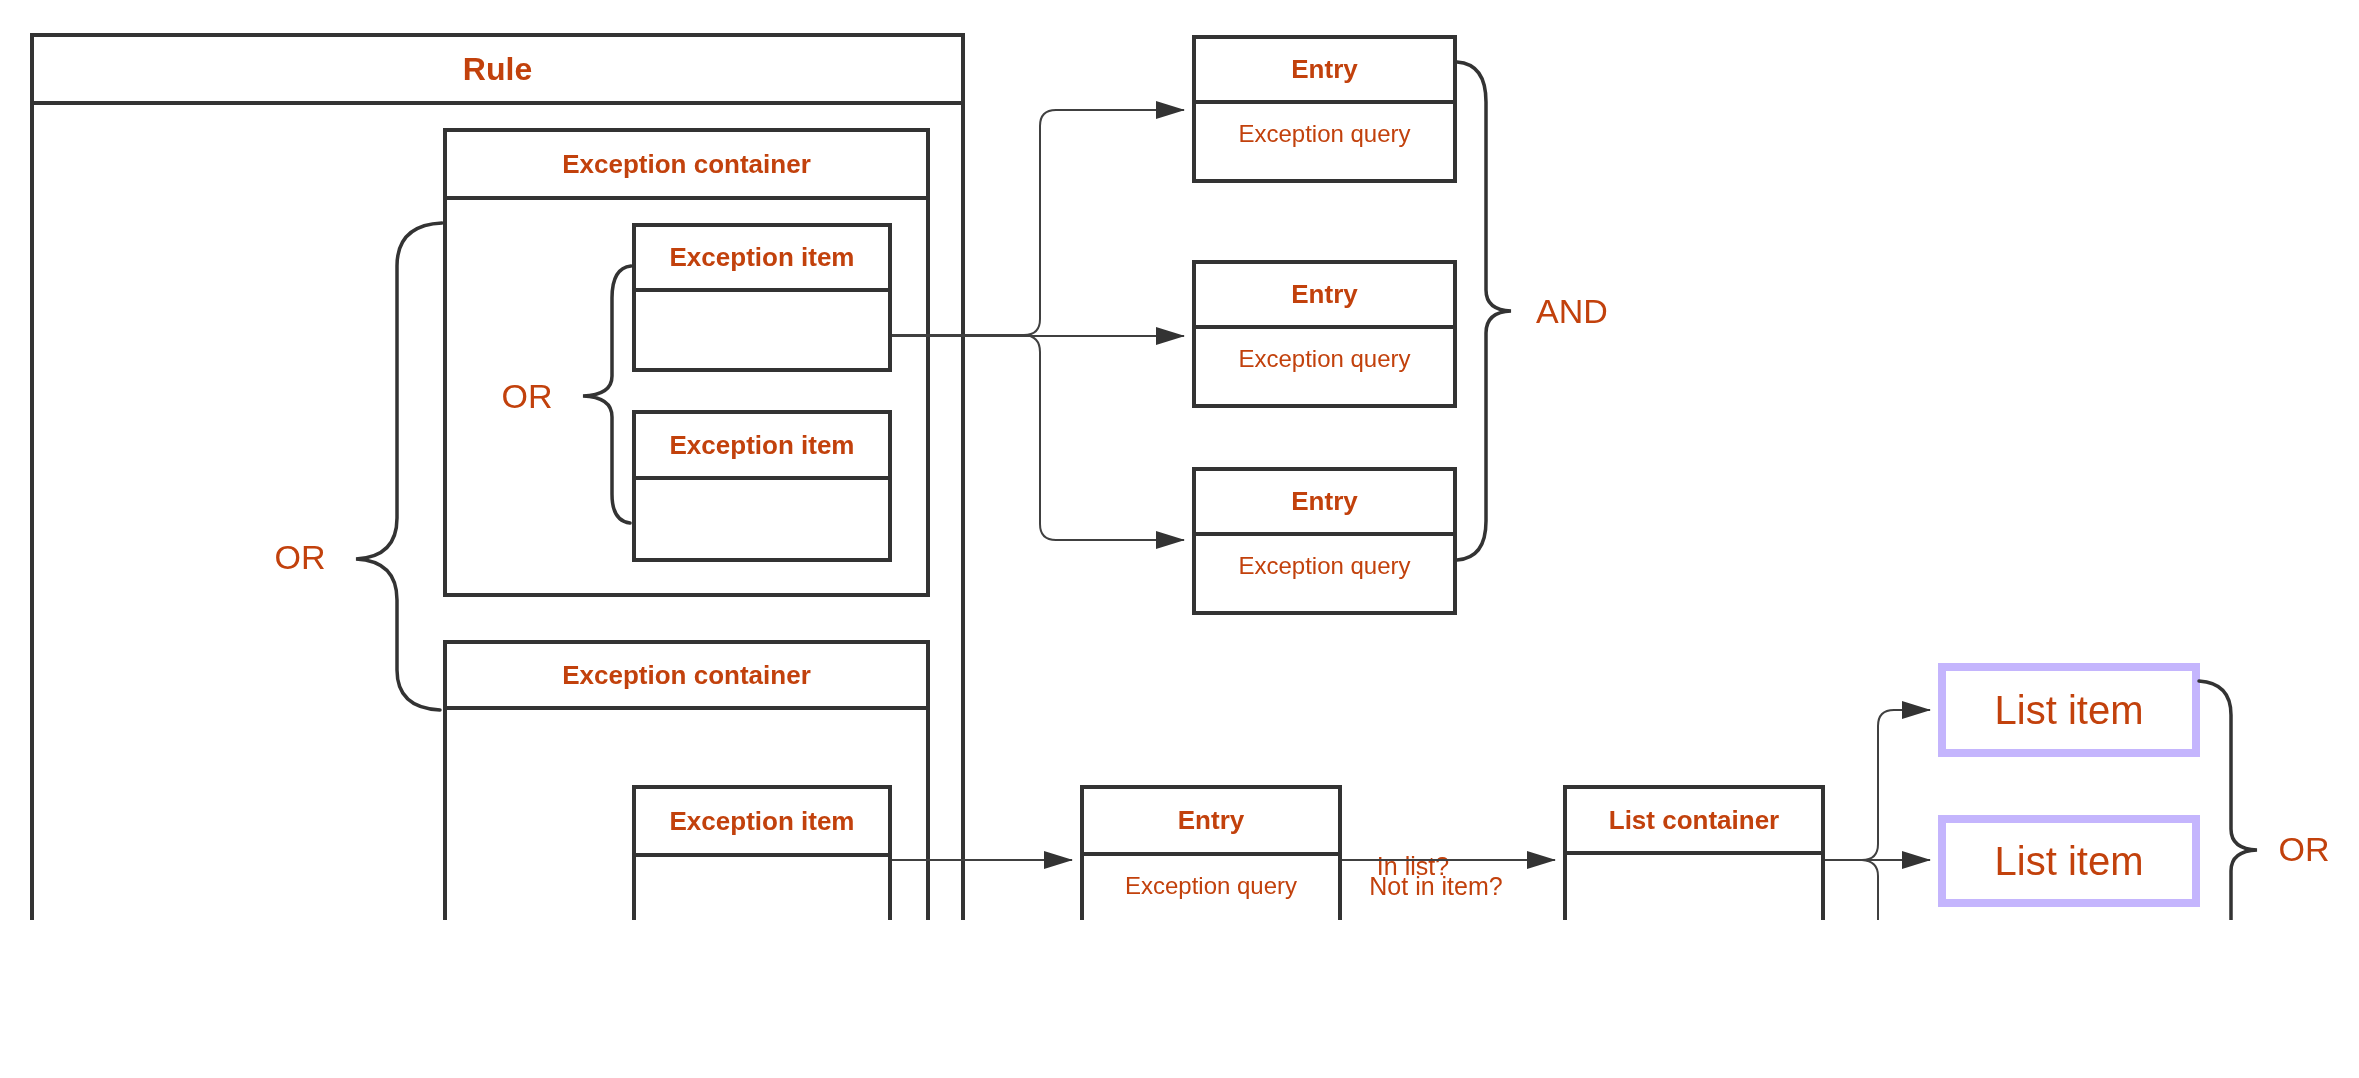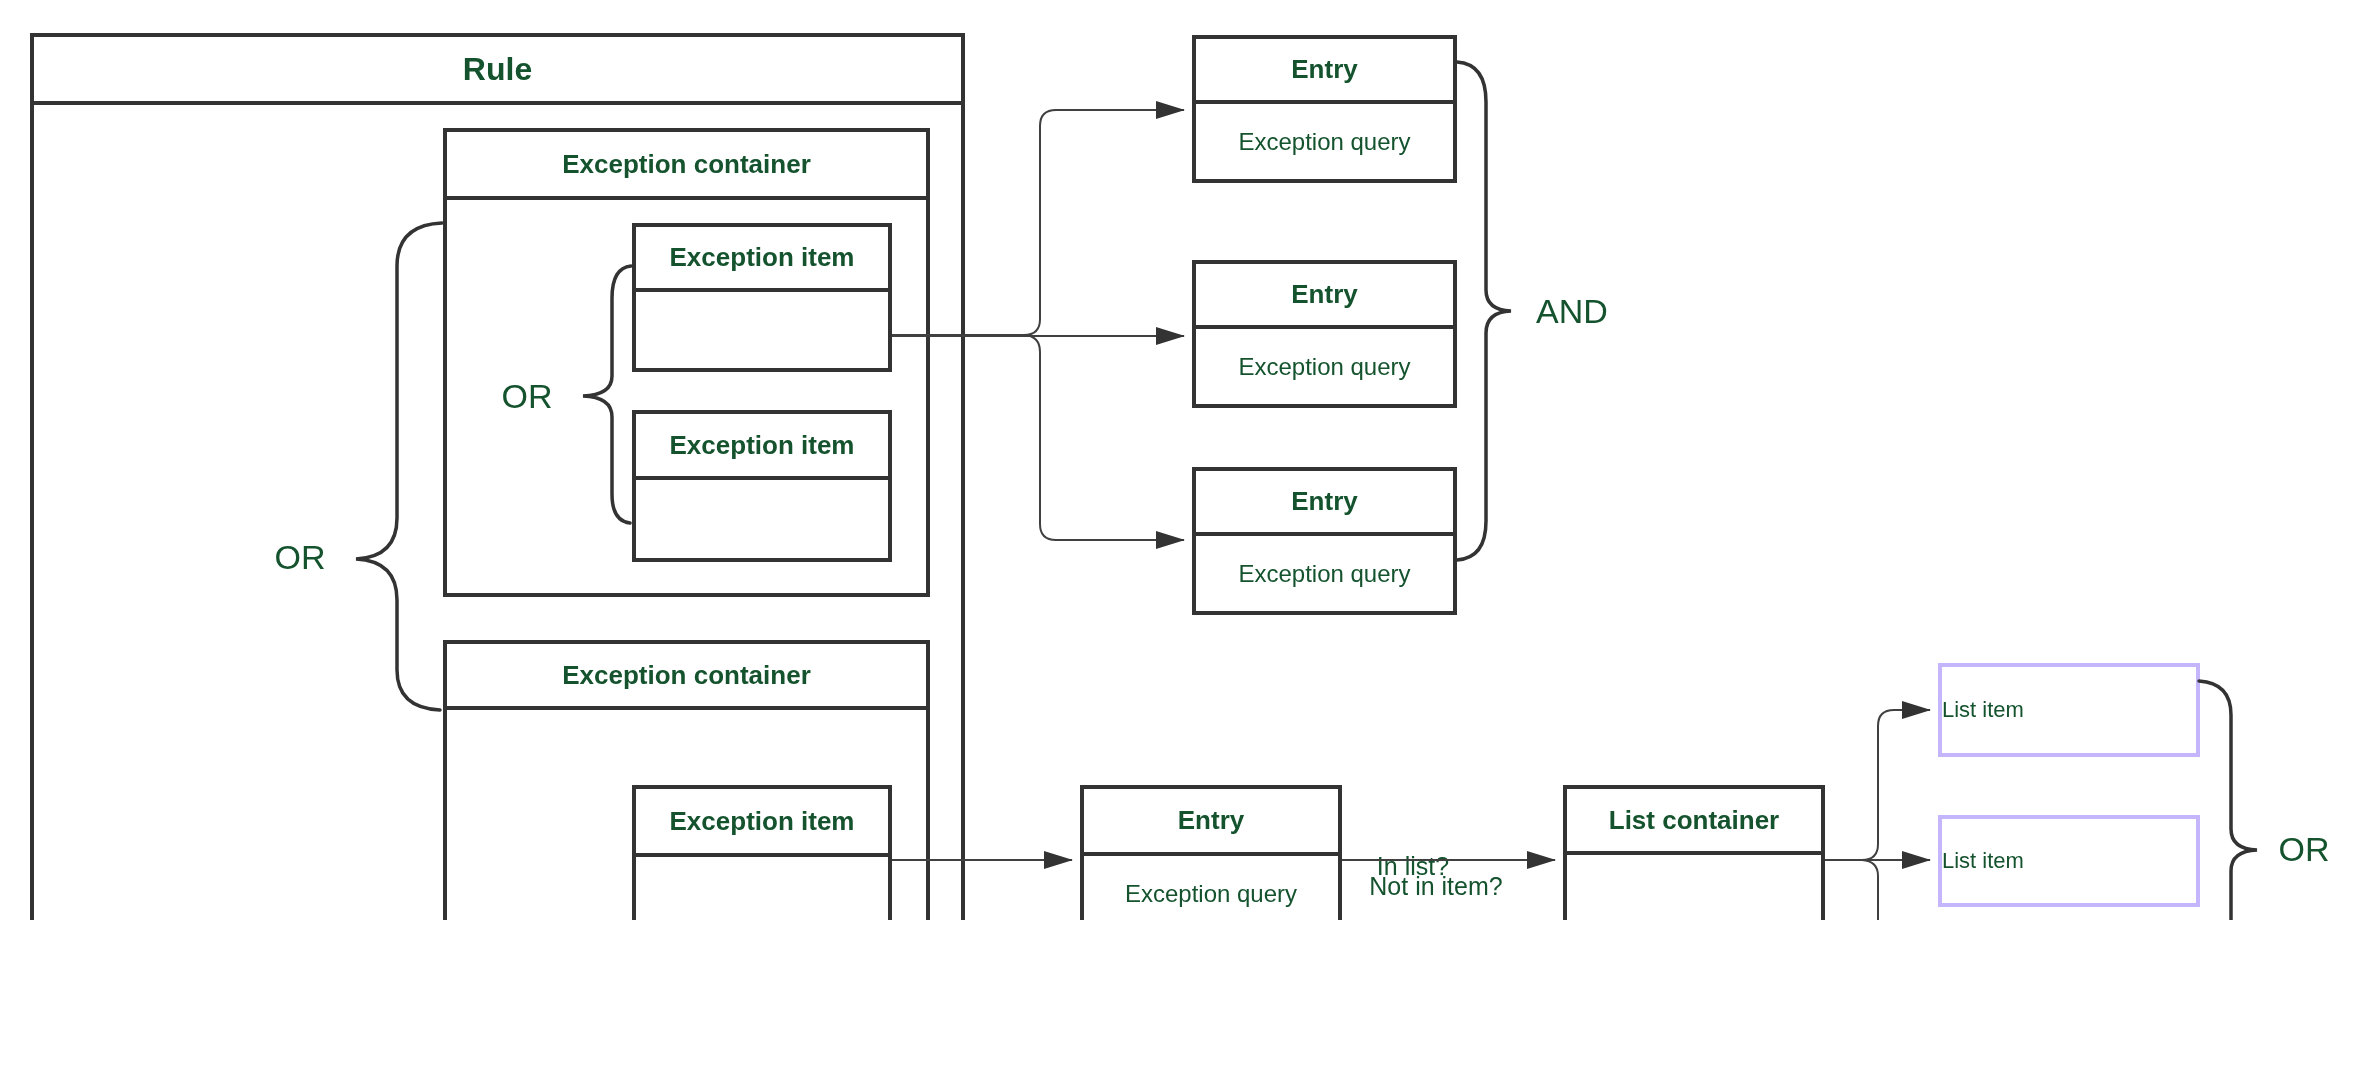--- a/index.html
+++ b/index.html
@@ -1,21 +1,21 @@
 <!DOCTYPE html>
 <html><head>
 <meta charset="utf-8">
 <style>
   html,body{margin:0;padding:0;background:#ffffff;}
   .canvas{
     position:relative;
     width:2359px;height:920px;
     background:#ffffff;
     font-family:"Liberation Sans", sans-serif;
-    color:#14532d;
+    color:#c2410c;
     overflow:hidden;
   }
   .node{
     position:absolute;
     border:4px solid #333333;
     background:#ffffff;
     box-sizing:border-box;
   }
   .node .hd{
     display:flex;align-items:center;justify-content:center;
@@ -23,31 +23,31 @@
     box-sizing:border-box;
     font-size:26px;
     width:100%;
     white-space:nowrap;
     font-weight:bold;
   }
   .hd.bold{font-weight:bold;font-size:32px;}
   .node .bd{
     display:flex;justify-content:center;align-items:flex-start;
     box-sizing:border-box;
-    padding-top:24px;
+    padding-top:16px;
     font-size:24px;
     white-space:nowrap;
   }
   .plainbox{
     position:absolute;
-    border:4px solid #c4b5fd;
+    border:8px solid #c4b5fd;
     background:#ffffff;
     box-sizing:border-box;
-    display:flex;align-items:center;
-    font-size:22px;
+    display:flex;align-items:center;justify-content:center;
+    font-size:40px;
     white-space:nowrap;
   }
   .lbl{
     position:absolute;
     transform:translate(-50%,-50%);
     font-size:34px;
     white-space:nowrap;
   }
   .lbl.small{font-size:25px;}
   .wires{

